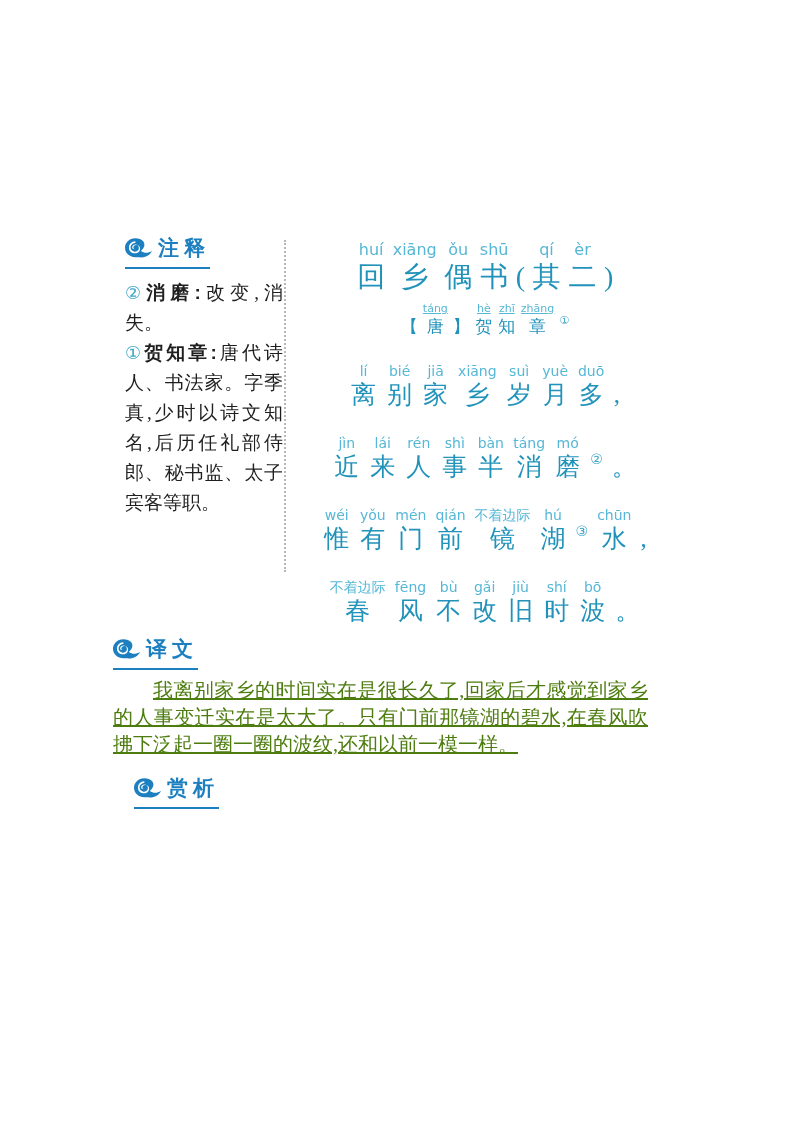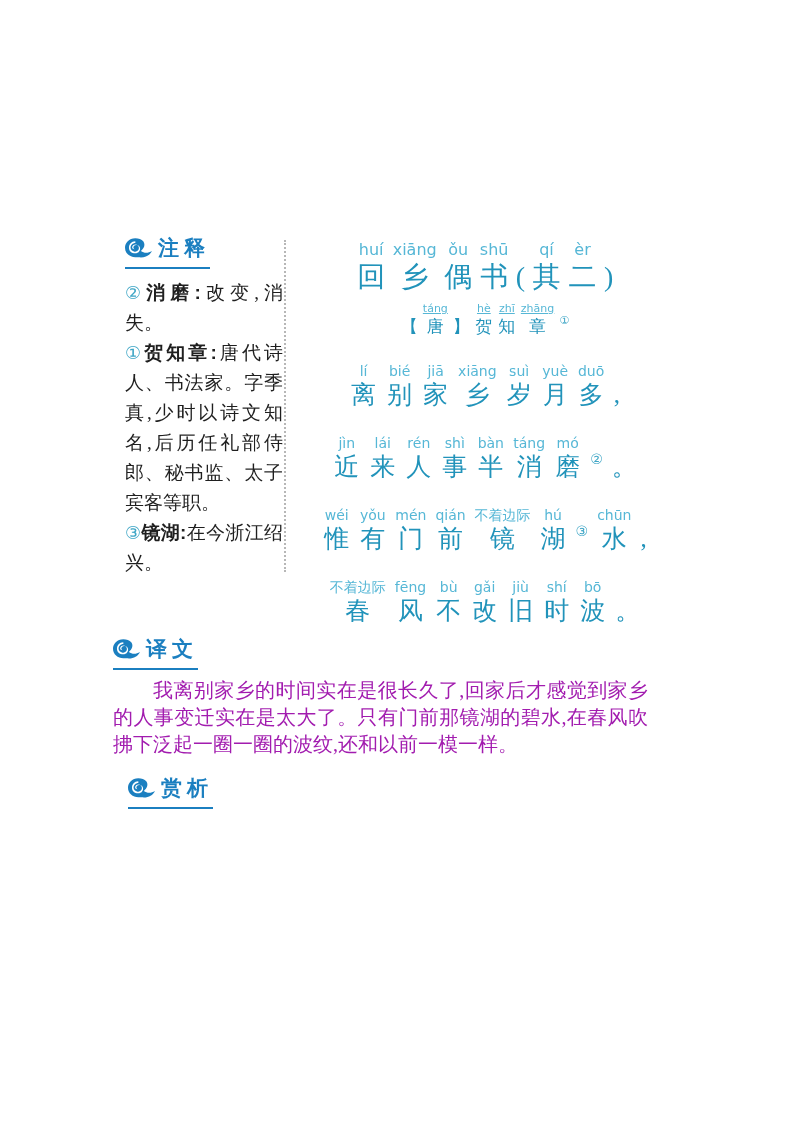--- a/index.html
+++ b/index.html
@@ -63,50 +63,50 @@
   .poem-author .py{font-size:11px;line-height:14px;text-decoration:underline;}
   .poem-author .ch,.poem-author .punct{font-size:17px;line-height:22px;}
   .poem-author .supmark{font-size:11px;margin-bottom:11px;}
   .poem-line{gap:9px;margin-top:24px;}
   .poem-line .wcol{min-width:27px;}
   .poem-line .py{font-size:14px;line-height:18px;}
   .poem-line .ch,.poem-line .punct{font-size:25px;line-height:30px;}
   .poem-line .supmark{font-size:14px;margin-bottom:15px;}
   
   .translation-block{position:absolute;left:113px;top:638px;width:542px;}
-  .analysis-block{position:absolute;left:128px;top:777px;width:542px;}
+  .analysis-block{position:absolute;left:134px;top:777px;width:542px;}
   .prose{
     margin:7px 7px 0 0;
     font-size:20px;
     line-height:27px;
     text-align:justify;
     text-indent:2em;
     line-break:strict;
-    color:#a21caf;
+    color:#4d7c0f;
+    text-decoration:underline;
   }
 </style>
 </head>
 <body>
 
 <div class="page">
 
   <div class="notes-block">
     <div class="sec-header">
       <span class="logo-icon">
         <svg viewBox="0 0 34 26" width="27" height="21" aria-hidden="true">
           <path fill="#1b7fc0" d="M13,0 C5,0 0,6 0,12 C0,19 6,24 13,24 L17,24 C25,25 31,22 34,16 C29,19 24,19 20,16 C24,13 26,8 23,4 C21,1 17,0 13,0 Z"></path>
           <path fill="#ffffff" d="M13,4 C8,4 5,8 5,12 C5,16 8,19 13,19 C17,19 19,16 19,13 C19,10 16,8 13,9 C10,10 10,13 12,14 C10,14 9,13 9,11.5 C9,9.5 11,8 13,8 C16,8 17.5,10.5 17.5,12.5 C17.5,15.5 15,17.5 12,17 C9,16.5 7,14.5 7,11.8 C7,8.8 9.6,6 13,6 Z"></path>
         </svg>
       </span>
       <span class="hdr-text">注释</span>
     </div>
     <div class="notes-body">
       <p class="note"><span class="note-num">②</span><span class="note-term">消磨:</span><span class="note-def">改变,消失。</span></p>
       <p class="note"><span class="note-num">①</span><span class="note-term">贺知章:</span><span class="note-def">唐代诗人、书法家。字季真,少时以诗文知名,后历任礼部侍郎、秘书监、太子宾客等职。</span></p>
-      <p class="note"><span class="note-num">③</span><span class="note-term">镜湖:</span><span class="note-def">在今浙江绍兴。</span></p>
     </div>
   </div>
 
   <div class="v-divider"></div>
 
   <div class="poem-block">
     <div class="poem-row poem-title">
         <span class="wcol">
           <span class="py">huí</span>
           <span class="ch">回</span>

